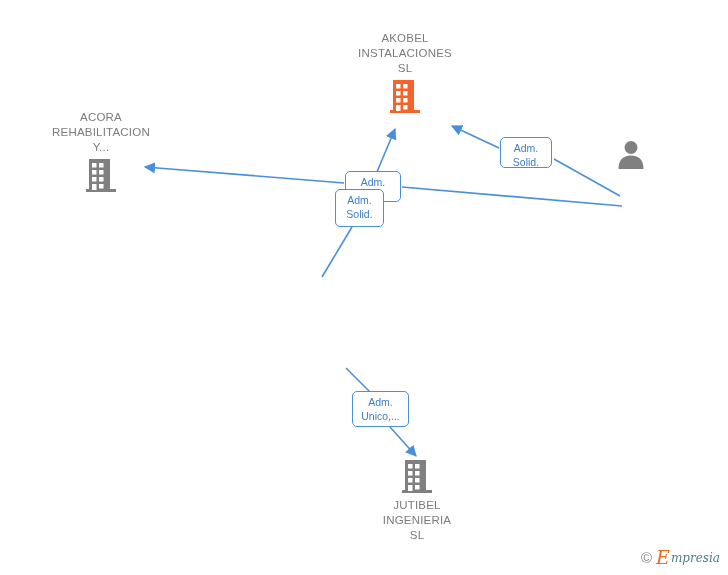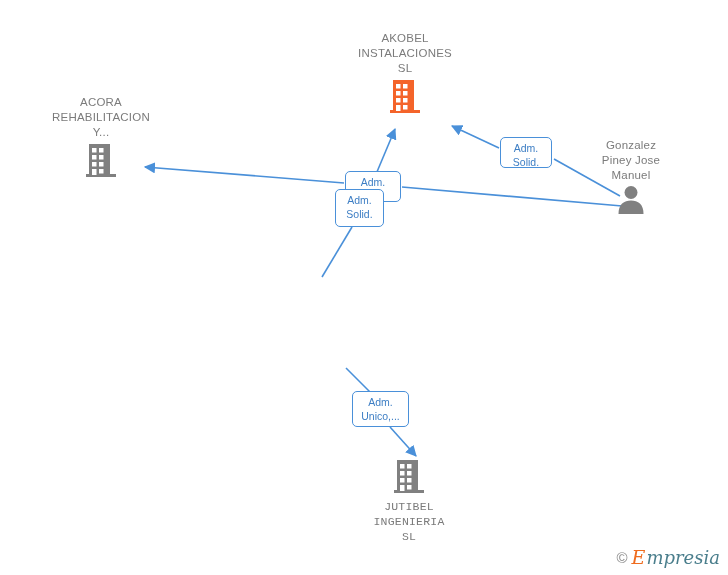--- a/index.html
+++ b/index.html
@@ -70,21 +70,21 @@
   #watermark .wm-e {
     font-family: "DejaVu Serif", serif;
     font-style: italic;
     font-size: 19px;
     color: #ef6c1f;
     line-height: 1;
   }
   #watermark .wm-rest {
     font-family: "DejaVu Serif", serif;
     font-style: italic;
-    font-size: 18px;
+    font-size: 12px;
     color: #4a7e8c;
     line-height: 1;
     margin-left: -3px;
   }
 </style>
 </head>
 <body>
 
 <div id="graph-canvas">
 
@@ -121,54 +121,51 @@
         <rect x="6" y="13" width="4.5" height="4.5" fill="#ffffff"></rect>
         <rect x="13" y="13" width="4.5" height="4.5" fill="#ffffff"></rect>
         <rect x="6" y="20" width="4.5" height="4.5" fill="#ffffff"></rect>
         <rect x="13" y="20" width="4.5" height="4.5" fill="#ffffff"></rect>
         <rect x="6" y="27" width="4.5" height="6" fill="#ffffff"></rect>
         <rect x="13" y="27" width="4.5" height="4.5" fill="#ffffff"></rect>
       </svg>
     </span>
   </div>
 
-  <div class="node company-above" style="left:36px; top:95px;">
+  <div class="node company-above" style="left:36px; top:110px;">
     <div class="node-label">ACORA
 REHABILITACION
 Y...</div>
     <span class="node-icon">
       <svg width="30" height="36" viewBox="0 0 30 36">
         <rect x="3" y="2" width="21" height="31" fill="#808080"></rect>
         <rect x="0" y="32" width="30" height="3" fill="#808080"></rect>
         <rect x="6" y="6" width="4.5" height="4.5" fill="#ffffff"></rect>
         <rect x="13" y="6" width="4.5" height="4.5" fill="#ffffff"></rect>
         <rect x="6" y="13" width="4.5" height="4.5" fill="#ffffff"></rect>
         <rect x="13" y="13" width="4.5" height="4.5" fill="#ffffff"></rect>
         <rect x="6" y="20" width="4.5" height="4.5" fill="#ffffff"></rect>
         <rect x="13" y="20" width="4.5" height="4.5" fill="#ffffff"></rect>
         <rect x="6" y="27" width="4.5" height="6" fill="#ffffff"></rect>
         <rect x="13" y="27" width="4.5" height="4.5" fill="#ffffff"></rect>
       </svg>
     </span>
   </div>
 
   <div class="node" style="left:566px; top:138px;">
-    <div class="node-label">Gonzalez
-Piney Jose
-Manuel</div>
     <span class="node-icon">
       <svg width="32" height="32" viewBox="0 0 32 32">
         <circle cx="16" cy="9.5" r="6.5" fill="#808080"></circle>
         <path d="M 3.5 31 C 3.5 21 9 17.5 16 17.5 C 23 17.5 28.5 21 28.5 31 Z" fill="#808080"></path>
       </svg>
     </span>
   </div>
 
 
-  <div class="node" style="left:344px; top:458px;font-family:Liberation Mono, monospace;">
+  <div class="node" style="left:352px; top:458px;">
     <span class="node-icon">
       <svg width="30" height="36" viewBox="0 0 30 36">
         <rect x="3" y="2" width="21" height="31" fill="#808080"></rect>
         <rect x="0" y="32" width="30" height="3" fill="#808080"></rect>
         <rect x="6" y="6" width="4.5" height="4.5" fill="#ffffff"></rect>
         <rect x="13" y="6" width="4.5" height="4.5" fill="#ffffff"></rect>
         <rect x="6" y="13" width="4.5" height="4.5" fill="#ffffff"></rect>
         <rect x="13" y="13" width="4.5" height="4.5" fill="#ffffff"></rect>
         <rect x="6" y="20" width="4.5" height="4.5" fill="#ffffff"></rect>
         <rect x="13" y="20" width="4.5" height="4.5" fill="#ffffff"></rect>

